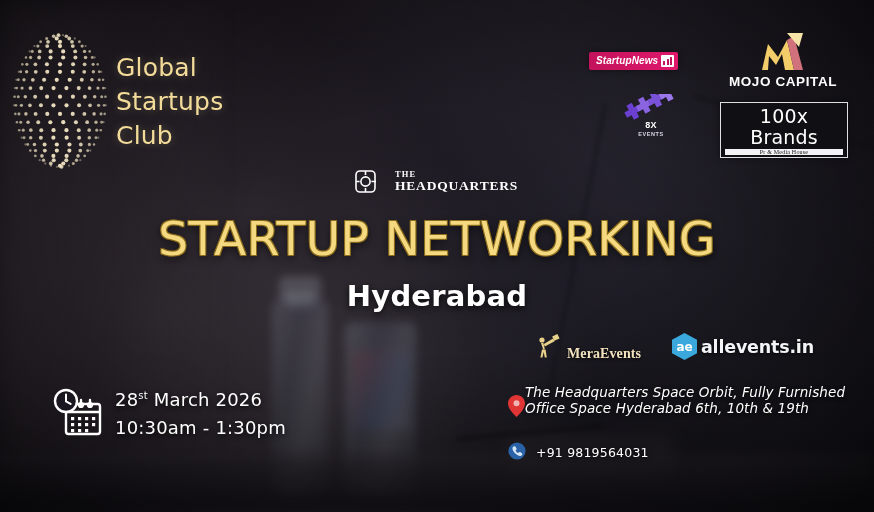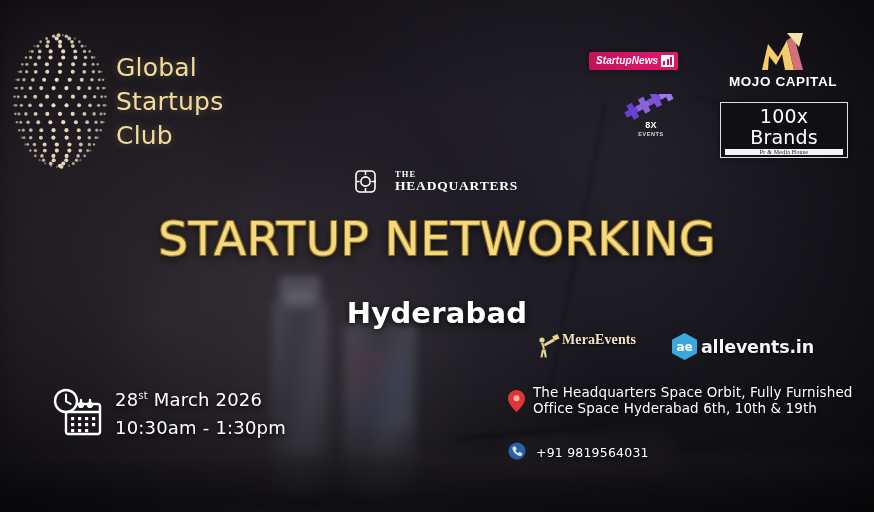--- a/index.html
+++ b/index.html
@@ -131,28 +131,28 @@
   .headline{
     position:absolute;left:0;top:211px;width:874px;text-align:center;
     color:#f5d981;font-size:47px;font-weight:400;letter-spacing:.5px;
     font-family:"DejaVu Sans", sans-serif;
     text-shadow:
       -1px -1px 0 #8a6c1c, 1px -1px 0 #8a6c1c,
       -1px 1px 0 #8a6c1c, 1px 1px 0 #8a6c1c,
       0 3px 9px rgba(0,0,0,.75);
   }
   .subheadline{
-    position:absolute;left:0;top:296px;width:874px;text-align:center;
+    position:absolute;left:0;top:279px;width:874px;text-align:center;
     color:#ffffff;font-size:29px;font-weight:700;letter-spacing:.2px;
     font-family:"DejaVu Sans", sans-serif;
     text-shadow:0 2px 7px rgba(0,0,0,.8);
   }
 
   
-  .mera{position:absolute;left:532px;top:332px;display:flex;align-items:flex-start;}
+  .mera{position:absolute;left:532px;top:332px;display:flex;align-items:flex-end;gap:5px;}
   .mera-name{color:#f2e2bd;font-size:14px;font-weight:700;letter-spacing:.1px;
     font-family:"Liberation Serif", serif;text-shadow:0 1px 3px rgba(0,0,0,.8);}
   .allev{position:absolute;left:672px;top:333px;display:flex;align-items:center;gap:4px;}
   .allev-name{color:#f2f4f6;font-size:17.5px;font-weight:700;letter-spacing:-.2px;
     font-family:"DejaVu Sans", sans-serif;text-shadow:0 1px 3px rgba(0,0,0,.8);}
   .hexicon{width:25px;height:27px;position:relative;}
   .hexicon .hx{
     width:25px;height:27px;background:#3aa8dc;
     clip-path:polygon(50% 0%,100% 25%,100% 75%,50% 100%,0% 75%,0% 25%);
   }
@@ -162,21 +162,21 @@
   }
 
   
   .datetime{position:absolute;left:52px;top:386px;display:flex;align-items:center;gap:9px;}
   .dt-text{display:flex;flex-direction:column;gap:7px;}
   .dt-line{color:#ffffff;font-size:18px;font-weight:400;letter-spacing:.2px;
     font-family:"DejaVu Sans", sans-serif;text-shadow:0 2px 5px rgba(0,0,0,.85);}
   .dt-line sup{font-size:10px;vertical-align:super;}
 
   
-  .venue{position:absolute;left:508px;top:384px;display:flex;gap:8px;align-items:center;}
+  .venue{position:absolute;left:508px;top:384px;display:flex;align-items:flex-end;font-style:italic;}
   .venue-text{display:flex;flex-direction:column;line-height:1.22;}
   .venue-line{color:#ffffff;font-size:13.5px;letter-spacing:.1px;white-space:nowrap;
     font-family:"DejaVu Sans", sans-serif;text-shadow:0 1px 4px rgba(0,0,0,.9);}
   .phone{position:absolute;left:508px;top:442px;display:flex;gap:10px;align-items:flex-end;}
   .phone-text{color:#ffffff;font-size:12.5px;letter-spacing:.2px;
     font-family:"DejaVu Sans", sans-serif;text-shadow:0 1px 4px rgba(0,0,0,.9);}
   .pin{width:17px;height:22px;position:relative;flex:0 0 auto;margin-top:2px;}
 </style>
 </head>
 <body>

